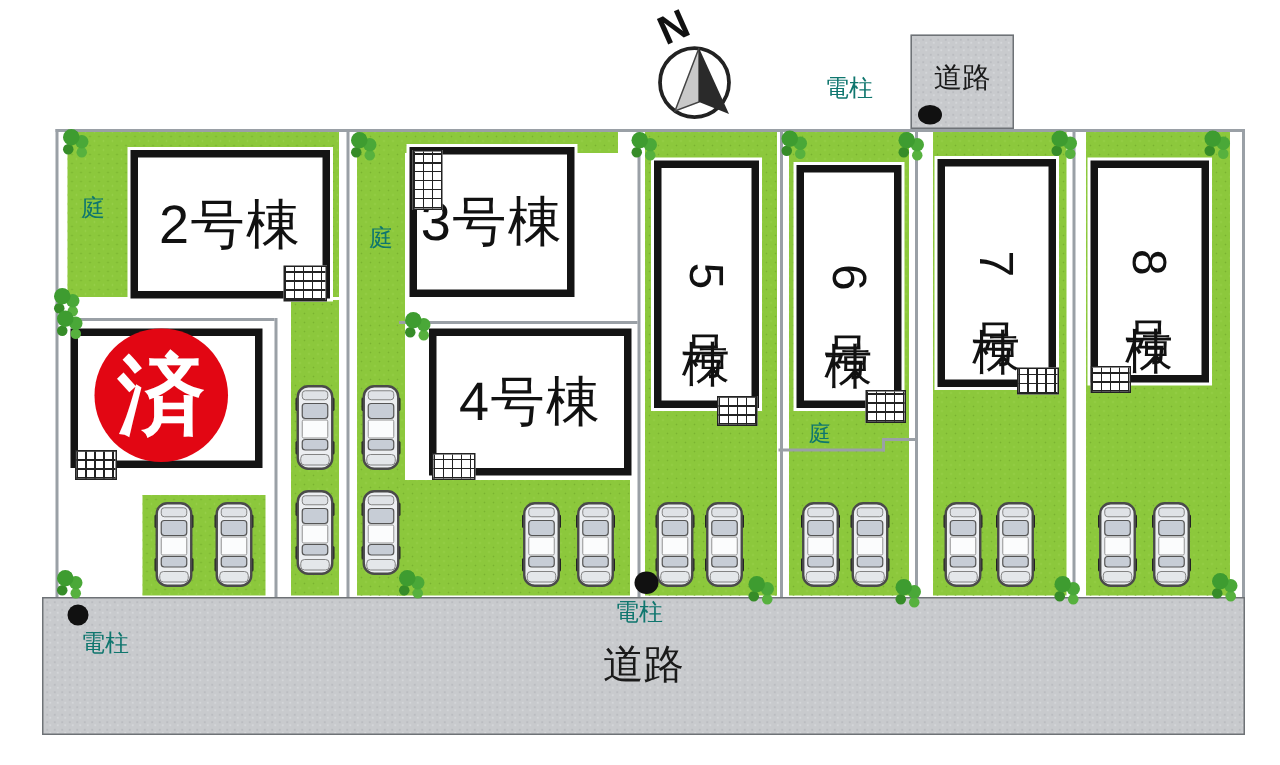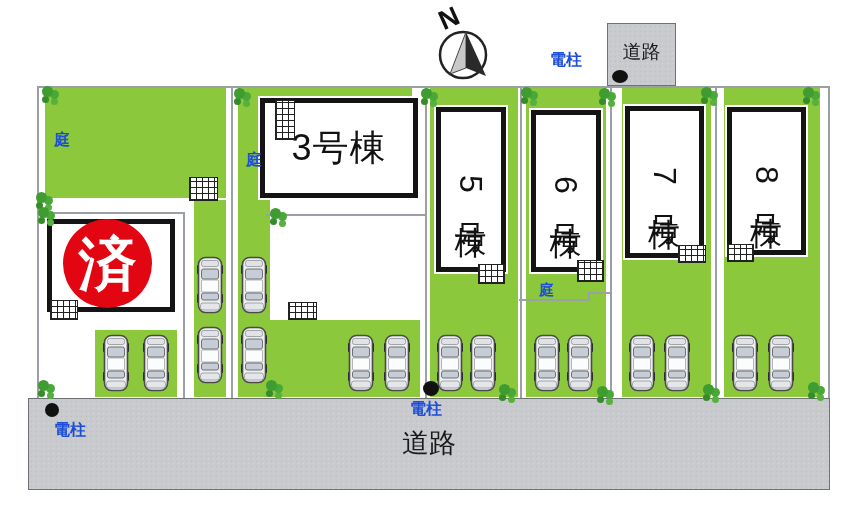--- a/index.html
+++ b/index.html
@@ -31,21 +31,21 @@
   
   .sold{position:absolute;width:89px;height:89px;border-radius:50%;background:var(--sold,#e20613);
     display:flex;align-items:center;justify-content:center;z-index:5;}
   .sold span{color:#fff;font-size:58px;font-weight:700;line-height:1;}
   
   .car{position:absolute;width:28px;height:58px;z-index:4;}
   
   .bush{position:absolute;width:11px;height:11px;border-radius:50%;background:#3e9c30;z-index:5;
     box-shadow:7px 3px 0 -1px #4aa838,-2px 8px 0 -2px #368c28,7px 10px 0 -2px #57b13e,2px -2px 0 -3px #2f8f27;}
   
-  .tag{position:absolute;color:#1d4ed8;font-weight:700;font-size:16px;z-index:6;line-height:1;white-space:nowrap;}
+  .tag{position:absolute;color:#0f766e;font-weight:400;font-size:16px;z-index:6;line-height:1;white-space:nowrap;}
   .dot{position:absolute;background:#111;border-radius:50%;z-index:6;}
   .north{position:absolute;z-index:6;}
 </style>
 </head>
 <body>
 
 <div class="canvas">
 
   <div class="grass" style="left:45px;top:88px;width:181px;height:110px"></div>
   <div class="grass" style="left:194px;top:200px;width:32px;height:197px"></div>
@@ -73,23 +73,29 @@
   <div class="line" style="left:588px;top:292px;width:2px;height:9px"></div>
   <div class="line" style="left:588px;top:292px;width:23px;height:2px"></div>
 
   <div class="road" style="left:28px;top:398px;width:802px;height:92px;display:flex;align-items:flex-start;justify-content:center">
     <span class="road-label" style="font-size:27px;margin-top:26px">道路</span>
   </div>
   <div class="road" style="left:607px;top:23px;width:69px;height:63px;display:flex;align-items:center;justify-content:center">
     <span class="road-label" style="font-size:19px;margin-bottom:6px">道路</span>
   </div>
 
+  <div class="bldg" style="left:87px;top:100px;width:133px;height:99px">
+    <span class="blabel">2号棟</span>
+  </div>
   <div class="bldg" style="left:47px;top:219px;width:128px;height:93px"></div>
-  <div class="bldg" style="left:260px;top:98px;width:158px;height:100px">
+  <div class="bldg" style="left:273px;top:98px;width:110px;height:100px">
     <span class="blabel">3号棟</span>
+  </div>
+  <div class="bldg" style="left:286px;top:219px;width:135px;height:98px">
+    <span class="blabel">4号棟</span>
   </div>
   <div class="bldg vert" style="left:436px;top:107px;width:70px;height:165px">
     <span class="blabel">5号棟</span>
   </div>
   <div class="bldg vert" style="left:531px;top:110px;width:70px;height:162px">
     <span class="blabel">6号棟</span>
   </div>
   <div class="bldg vert" style="left:625px;top:106px;width:79px;height:152px">
     <span class="blabel">7号棟</span>
   </div>

